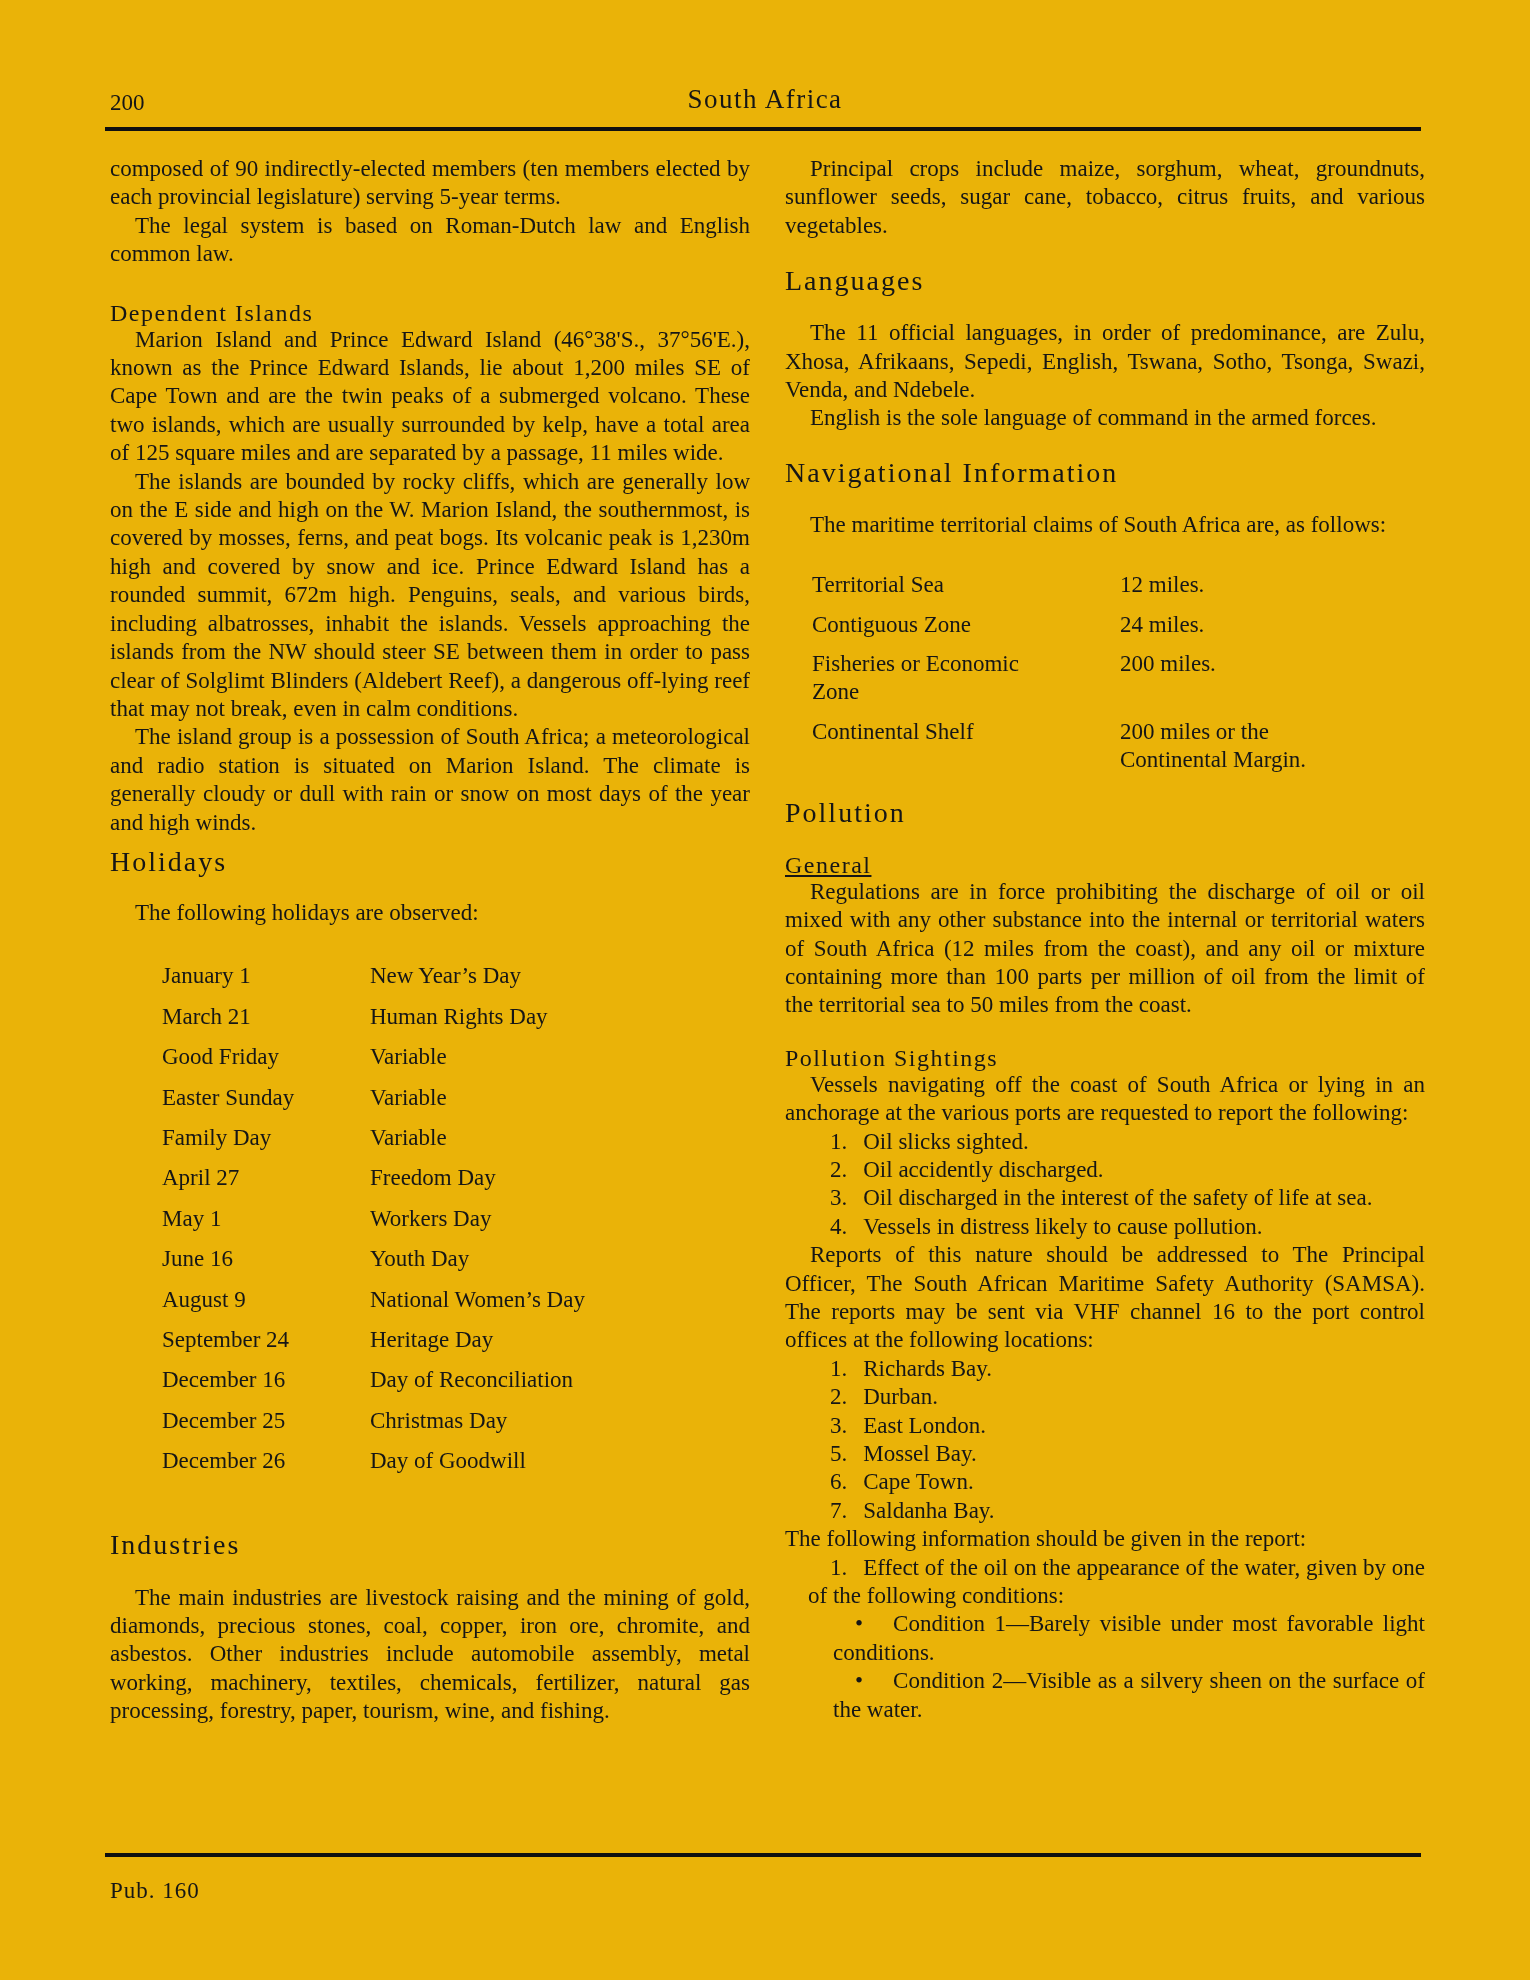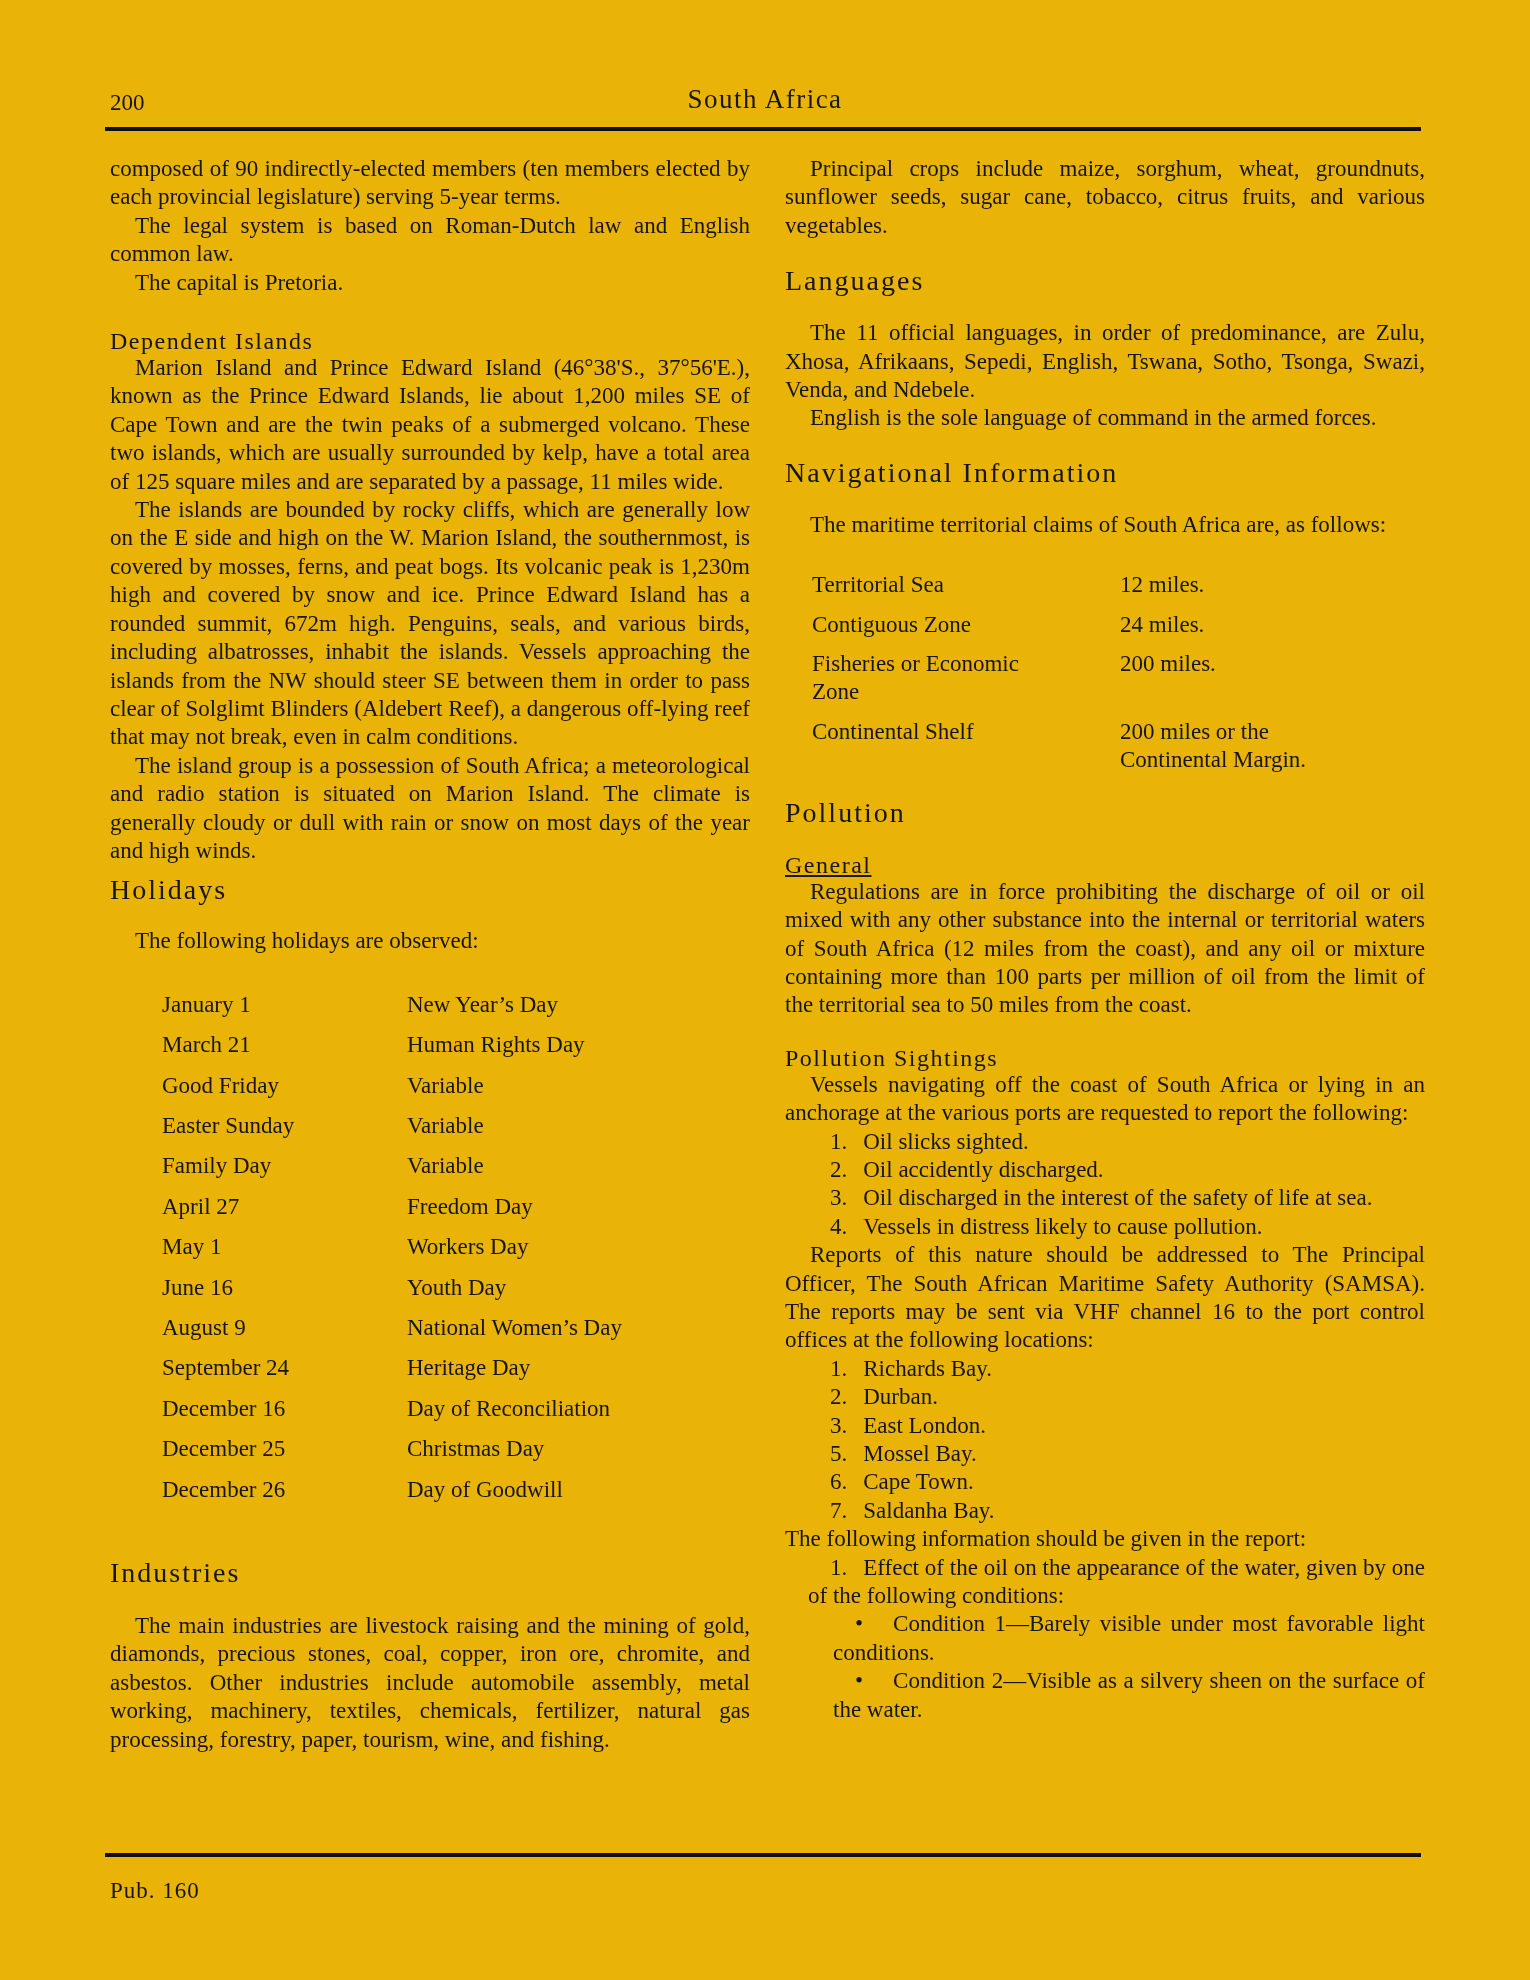--- a/index.html
+++ b/index.html
@@ -53,21 +53,21 @@
   .m-p21       { margin-top:21px; }
   .m-nav       { margin-top:23px; }
   .m-claims    { margin-top:32px; }
   .m-pollution { margin-top:21px; }
   .m-general   { margin-top:22px;text-decoration:underline; }
   .m-sight     { margin-top:25px; }
 
   
   .holiday-row {
     display:grid; grid-template-columns:208px auto;
-    padding-left:52px; margin-bottom:12px; text-align:left;gap:37px;
+    padding-left:52px; margin-bottom:12px; text-align:left;
   }
   
   .claim-row {
     display:grid; grid-template-columns:308px auto;
     padding-left:27px; margin-bottom:11px; text-align:left; align-items:start;
   }
   .claim-label { padding-right:62px; }
   .claim-value { width:205px; }
 
   
@@ -86,21 +86,20 @@
 
 <div class="page">
 
   <div class="page-num">200</div>
   <div class="page-title">South Africa</div>
   <div class="rule top"></div>
 
   <div class="col left">
     <p class="noindent">composed of 90 indirectly-elected members (ten members elected by each provincial legislature) serving 5-year terms.</p>
     <p>The legal system is based on Roman-Dutch law and English common law.</p>
-    <p>The capital is Pretoria.</p>
 
     <h3 class="m-dep">Dependent Islands</h3>
     <p>Marion Island and Prince Edward Island (46°38'S., 37°56'E.), known as the Prince Edward Islands, lie about 1,200 miles SE of Cape Town and are the twin peaks of a submerged volcano. These two islands, which are usually surrounded by kelp, have a total area of 125 square miles and are separated by a passage, 11 miles wide.</p>
     <p>The islands are bounded by rocky cliffs, which are generally low on the E side and high on the W. Marion Island, the southernmost, is covered by mosses, ferns, and peat bogs. Its volcanic peak is 1,230m high and covered by snow and ice. Prince Edward Island has a rounded summit, 672m high. Penguins, seals, and various birds, including albatrosses, inhabit the islands. Vessels approaching the islands from the NW should steer SE between them in order to pass clear of Solglimt Blinders (Aldebert Reef), a dangerous off-lying reef that may not break, even in calm conditions.</p>
     <p>The island group is a possession of South Africa; a meteorological and radio station is situated on Marion Island. The climate is generally cloudy or dull with rain or snow on most days of the year and high winds.</p>
 
     <h2 class="m-holidays">Holidays</h2>
     <p class="m-hintro">The following holidays are observed:</p>
 
     <div class="m-htable">

